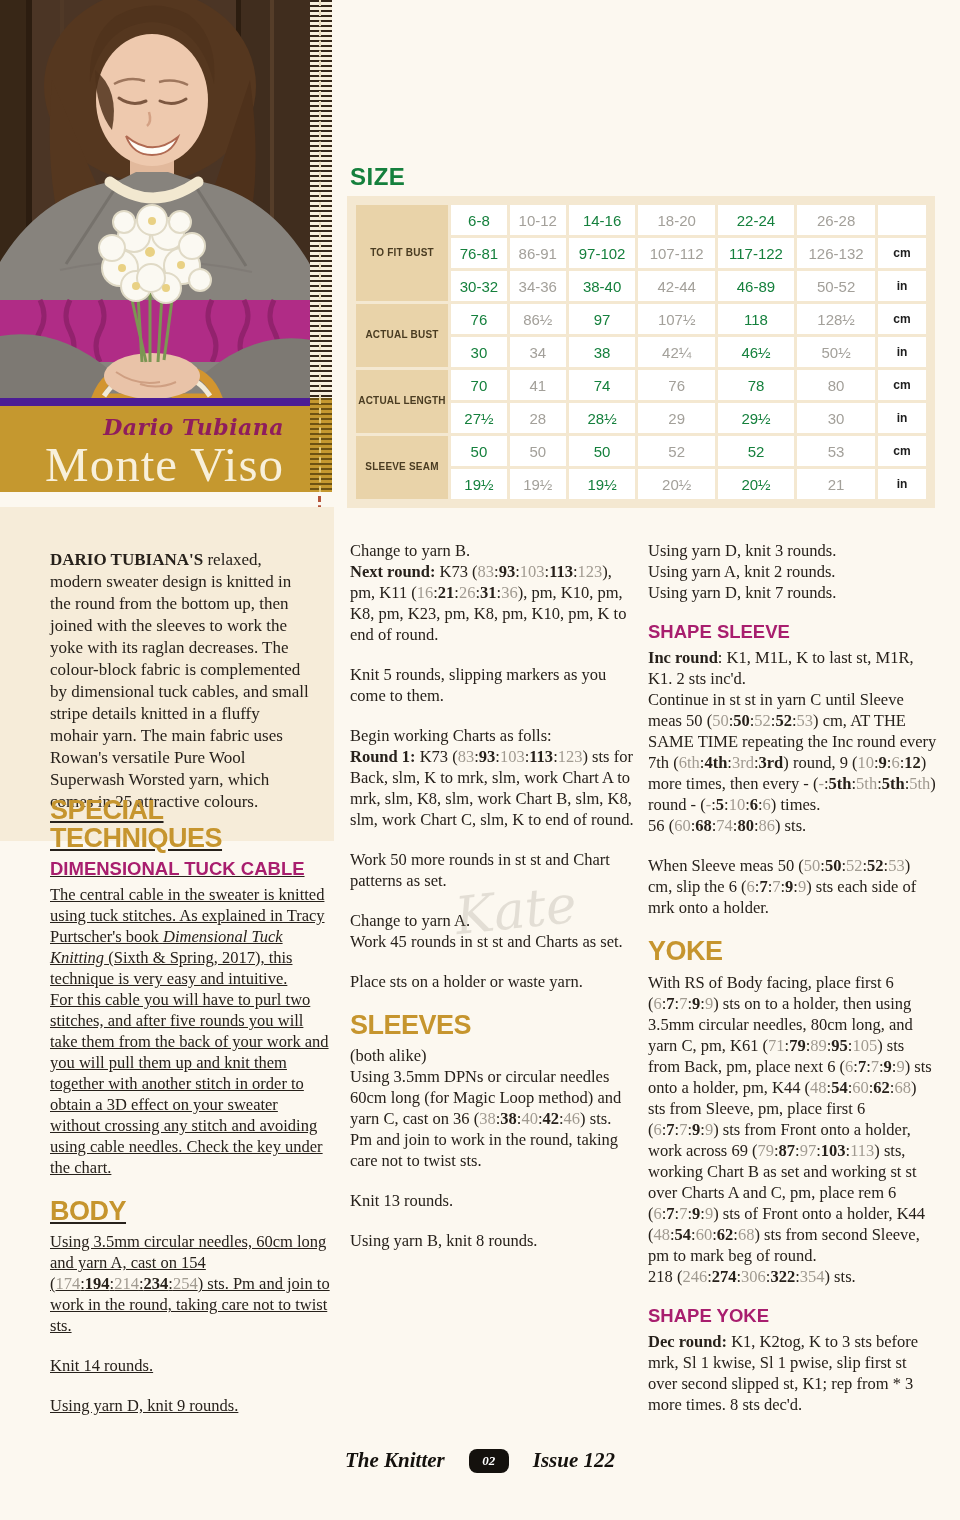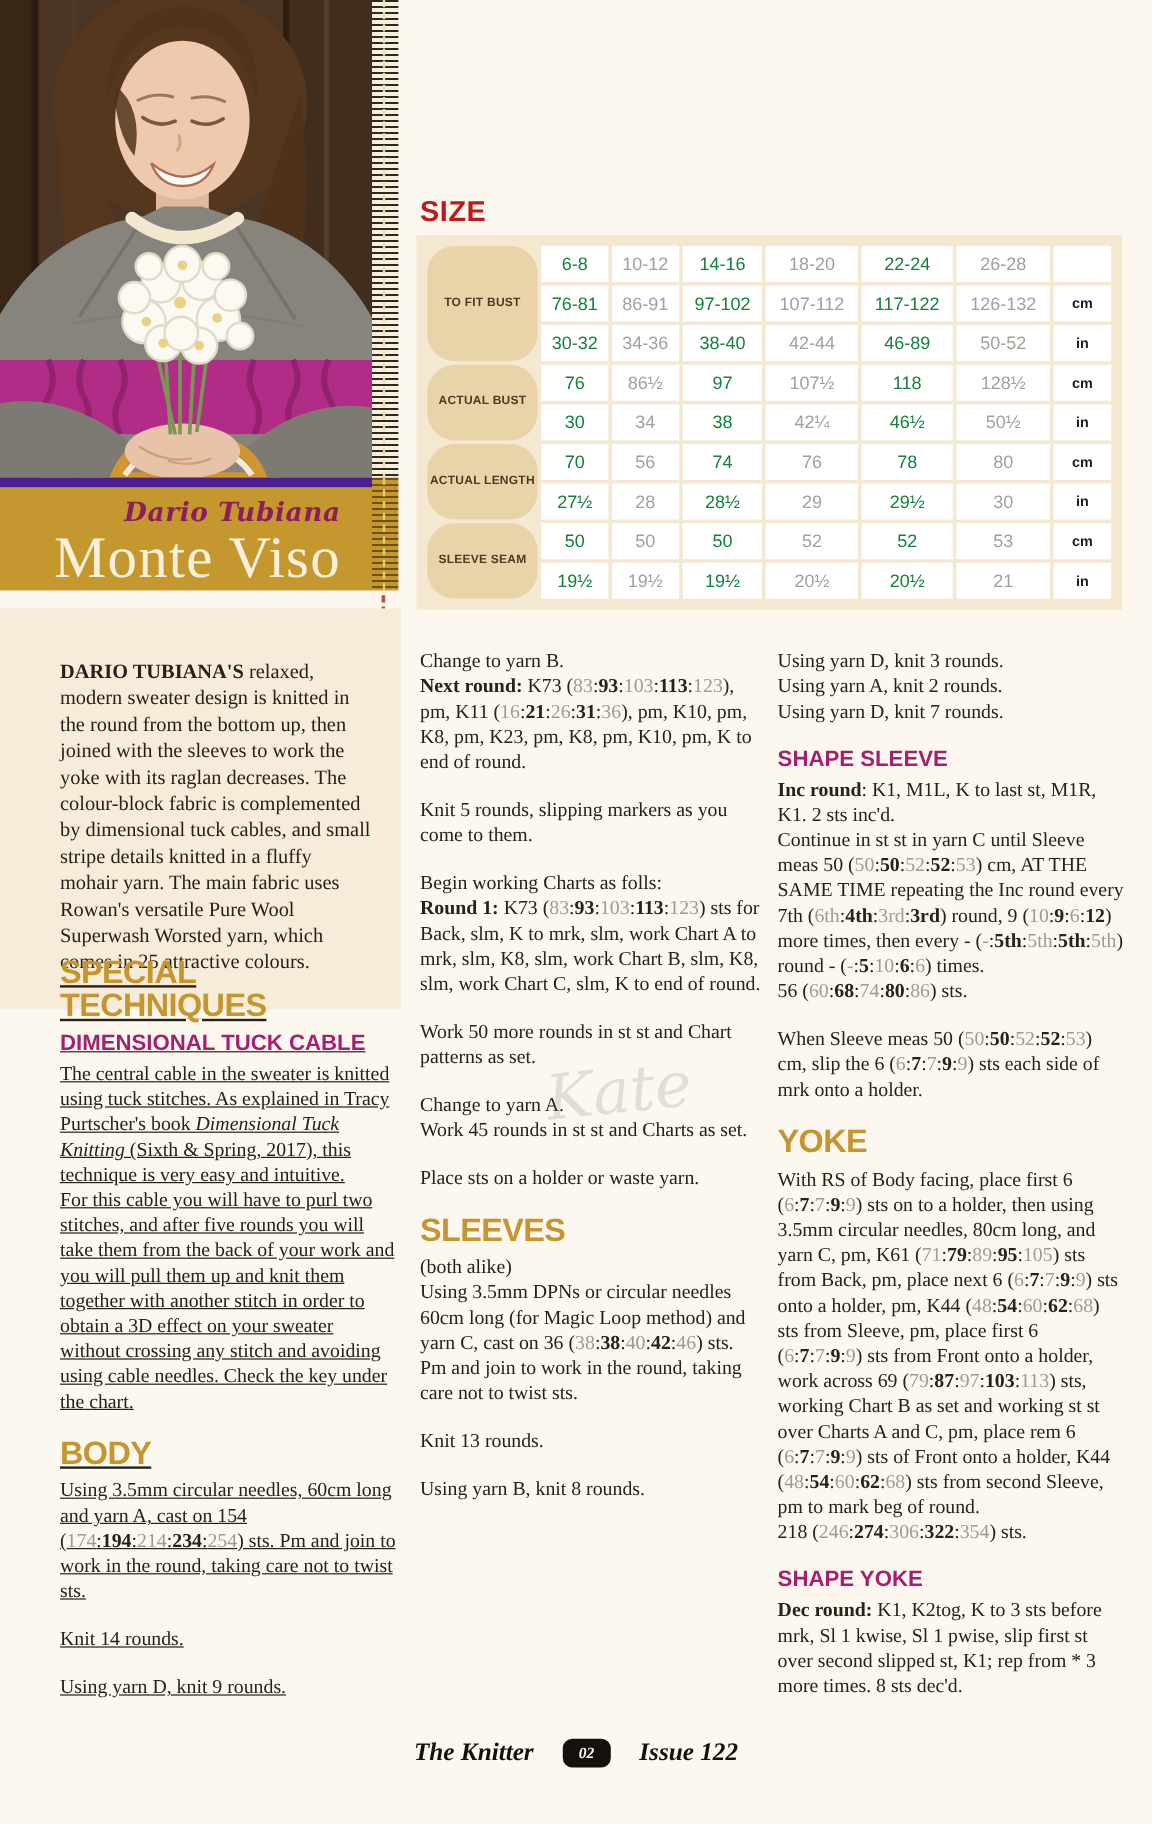--- a/index.html
+++ b/index.html
@@ -26,29 +26,29 @@
     background:#c5982f;border-top:8px solid #4c1d95;box-sizing:border-box;
     text-align:right;padding:8px 26px 0 0;}
   #designer{font-family:"DejaVu Serif",serif;font-style:italic;font-weight:bold;
     font-size:22px;color:#8e1d5d;letter-spacing:.5px;}
   #pattern-title{font-family:"Liberation Serif",serif;font-size:49px;line-height:50px;
     color:#f8f0da;letter-spacing:1px;padding-left:28px;}
 
   
   #size-heading{position:absolute;left:350px;top:163px;
     font-family:"Liberation Sans",sans-serif;font-weight:800;font-size:24px;
-    color:#b91c1c;letter-spacing:.5px;}
+    color:#15803d;letter-spacing:.5px;}
   #size-table-wrap{position:absolute;left:347px;top:196px;width:588px;background:#f4e8d1;
     padding:6px;box-sizing:border-box;}
   table.sizes{border-collapse:separate;border-spacing:3px;width:100%;
     font-family:"Liberation Sans",sans-serif;}
   table.sizes td{background:#fff;text-align:center;height:28px;padding:1px 2px;
     font-size:15px;white-space:nowrap;}
   table.sizes td.lbl{background:#e9d3a9;color:#4a3c22;font-size:10px;font-weight:700;
-    width:88px;line-height:1.25;letter-spacing:.2px;border-radius:23px;}
+    width:88px;line-height:1.25;letter-spacing:.2px;}
   table.sizes td.dark{color:#15803d;font-weight:400;margin-left:38px;}
   table.sizes td.gray{color:#a3a09a;font-weight:400;}
   table.sizes td.unit{color:#1d1d1d;font-weight:700;font-size:12px;width:44px;}
 
   
   .col{position:absolute;color:#27211b;font-size:16.5px;line-height:21px;}
   #intro-box{position:absolute;left:0;top:507px;width:334px;box-sizing:border-box;
     background:#f6ecd9;padding:42px 22px 28px 50px;color:#27211b;
     font-size:17px;line-height:22px;}
   #col1{left:50px;top:780px;width:280px;text-decoration:underline;}
@@ -228,21 +228,21 @@
             <td class="gray">34</td>
             <td class="dark">38</td>
             <td class="gray">42¼</td>
             <td class="dark">46½</td>
             <td class="gray">50½</td>
             <td class="unit">in</td>
           </tr>
           <tr>
             <td class="lbl" rowspan="2">ACTUAL LENGTH</td>
             <td class="dark">70</td>
-            <td class="gray">56</td>
+            <td class="gray">41</td>
             <td class="dark">74</td>
             <td class="gray">76</td>
             <td class="dark">78</td>
             <td class="gray">80</td>
             <td class="unit">cm</td>
           </tr>
           <tr>
             <td class="dark">27½</td>
             <td class="gray">28</td>
             <td class="dark">28½</td>

